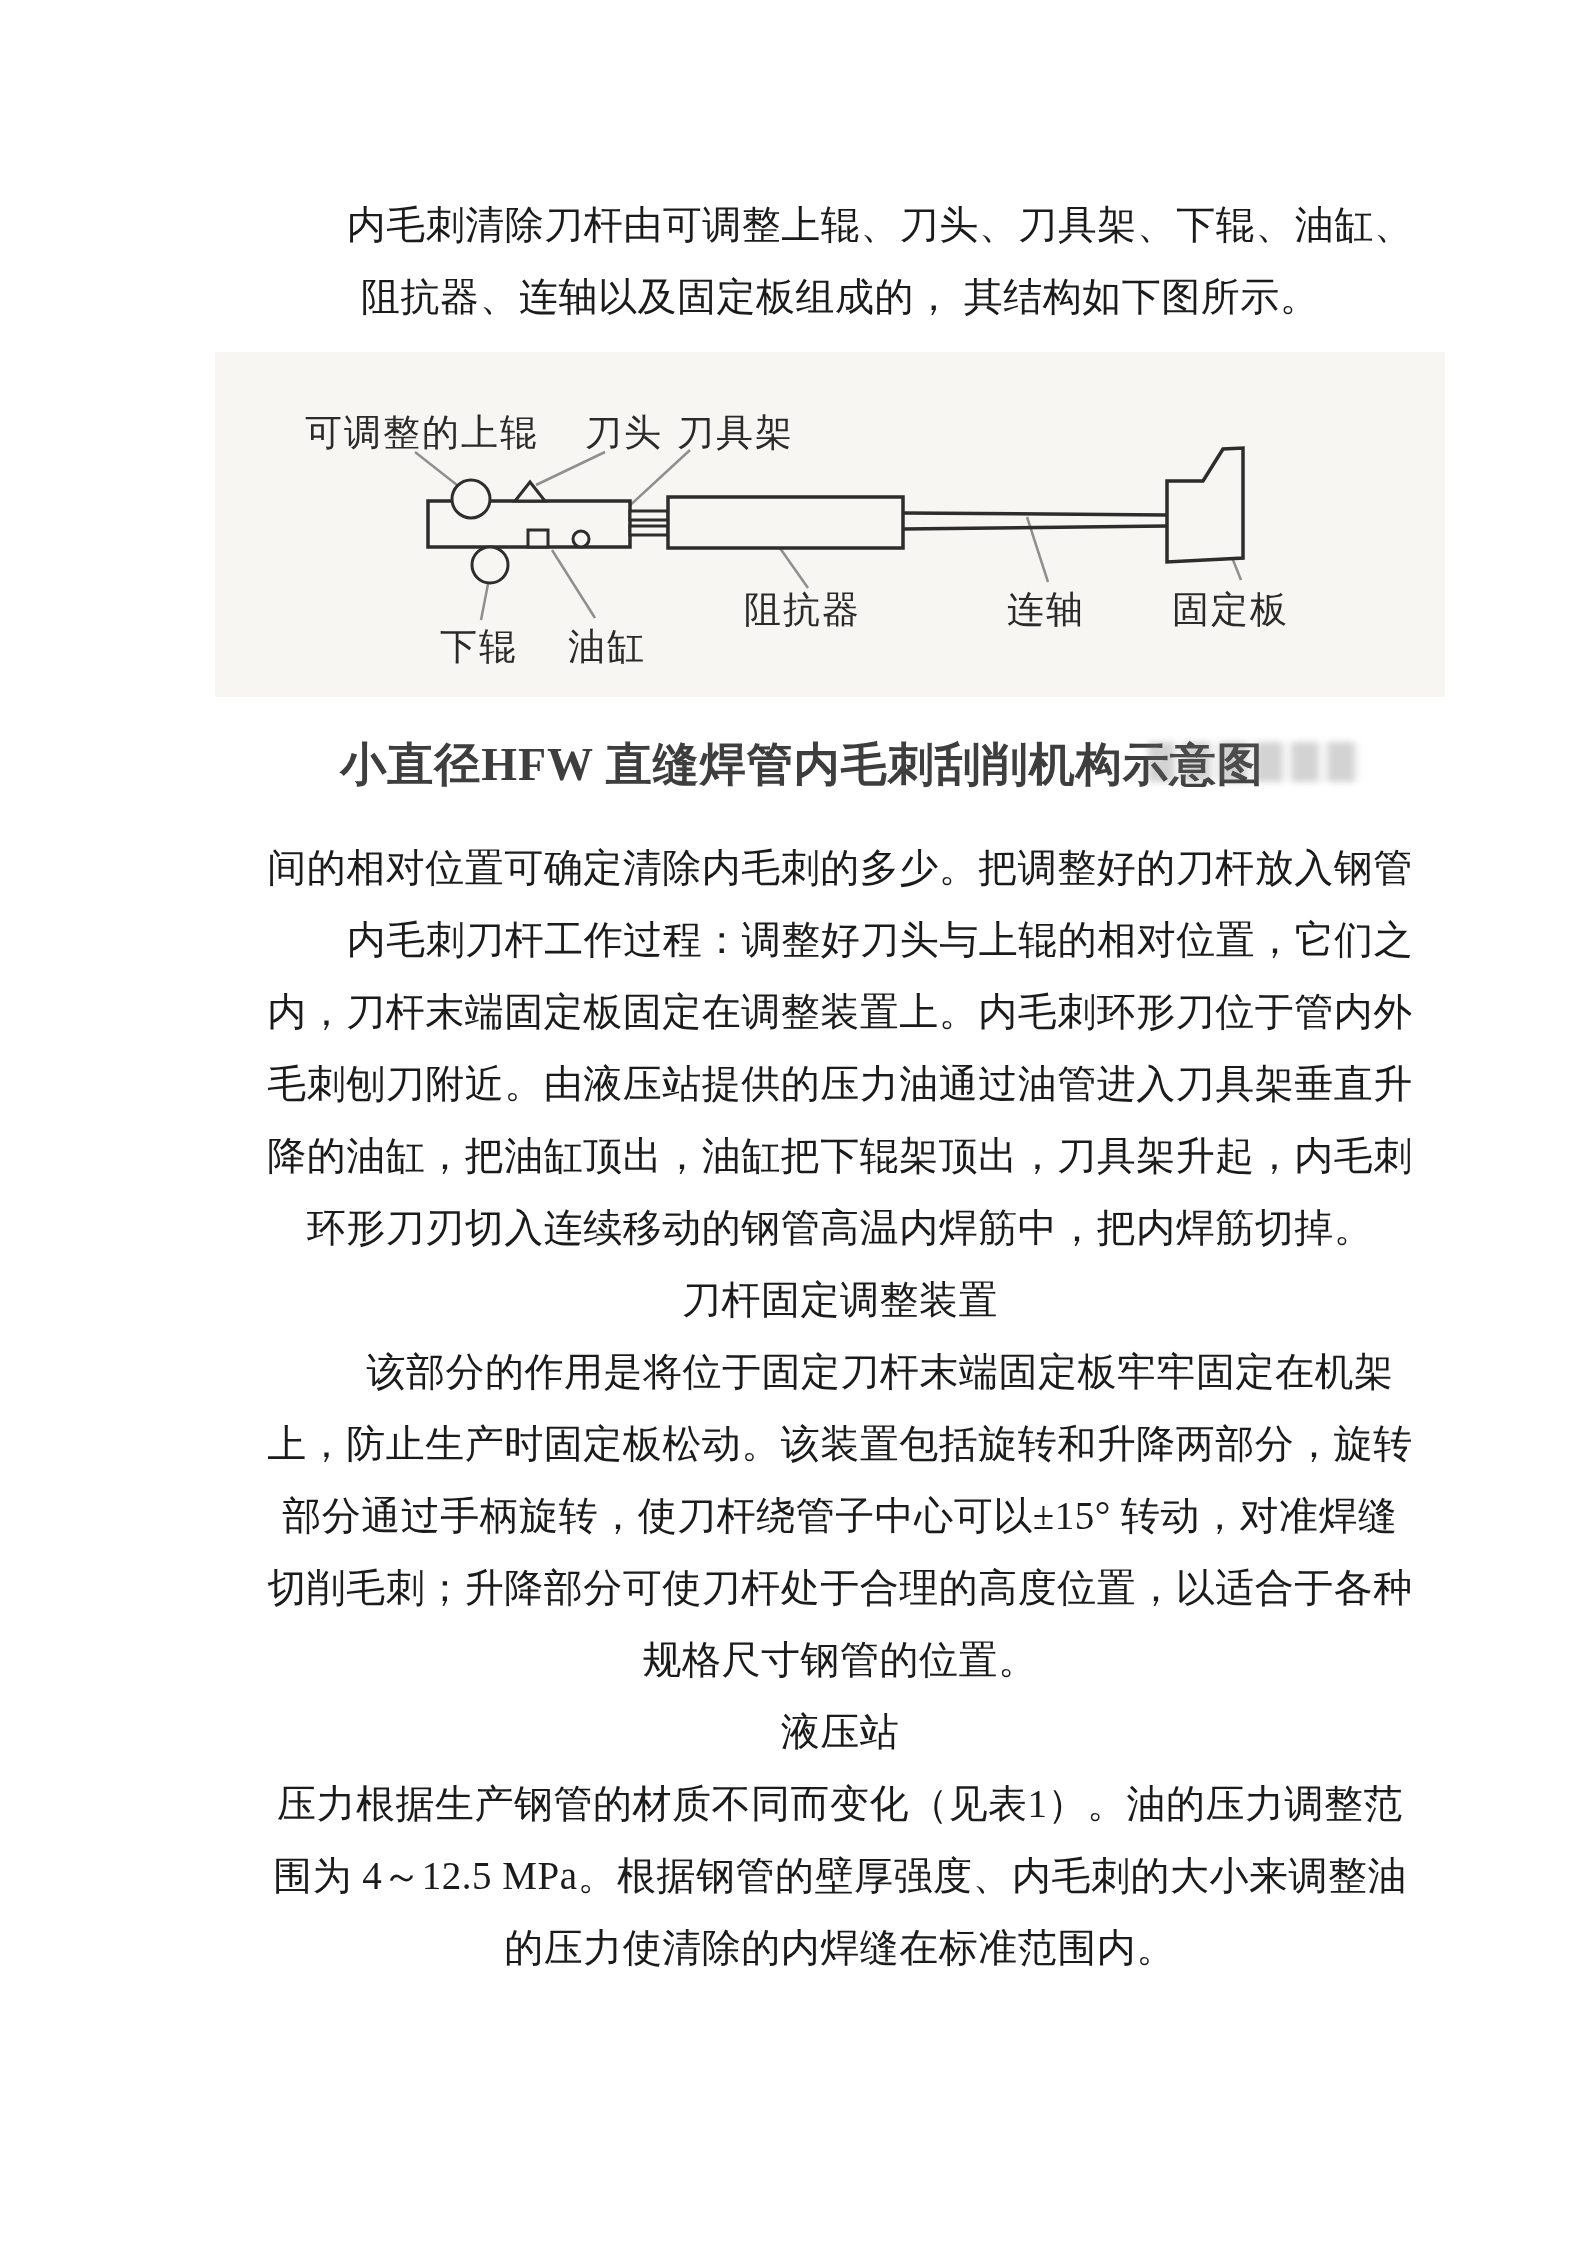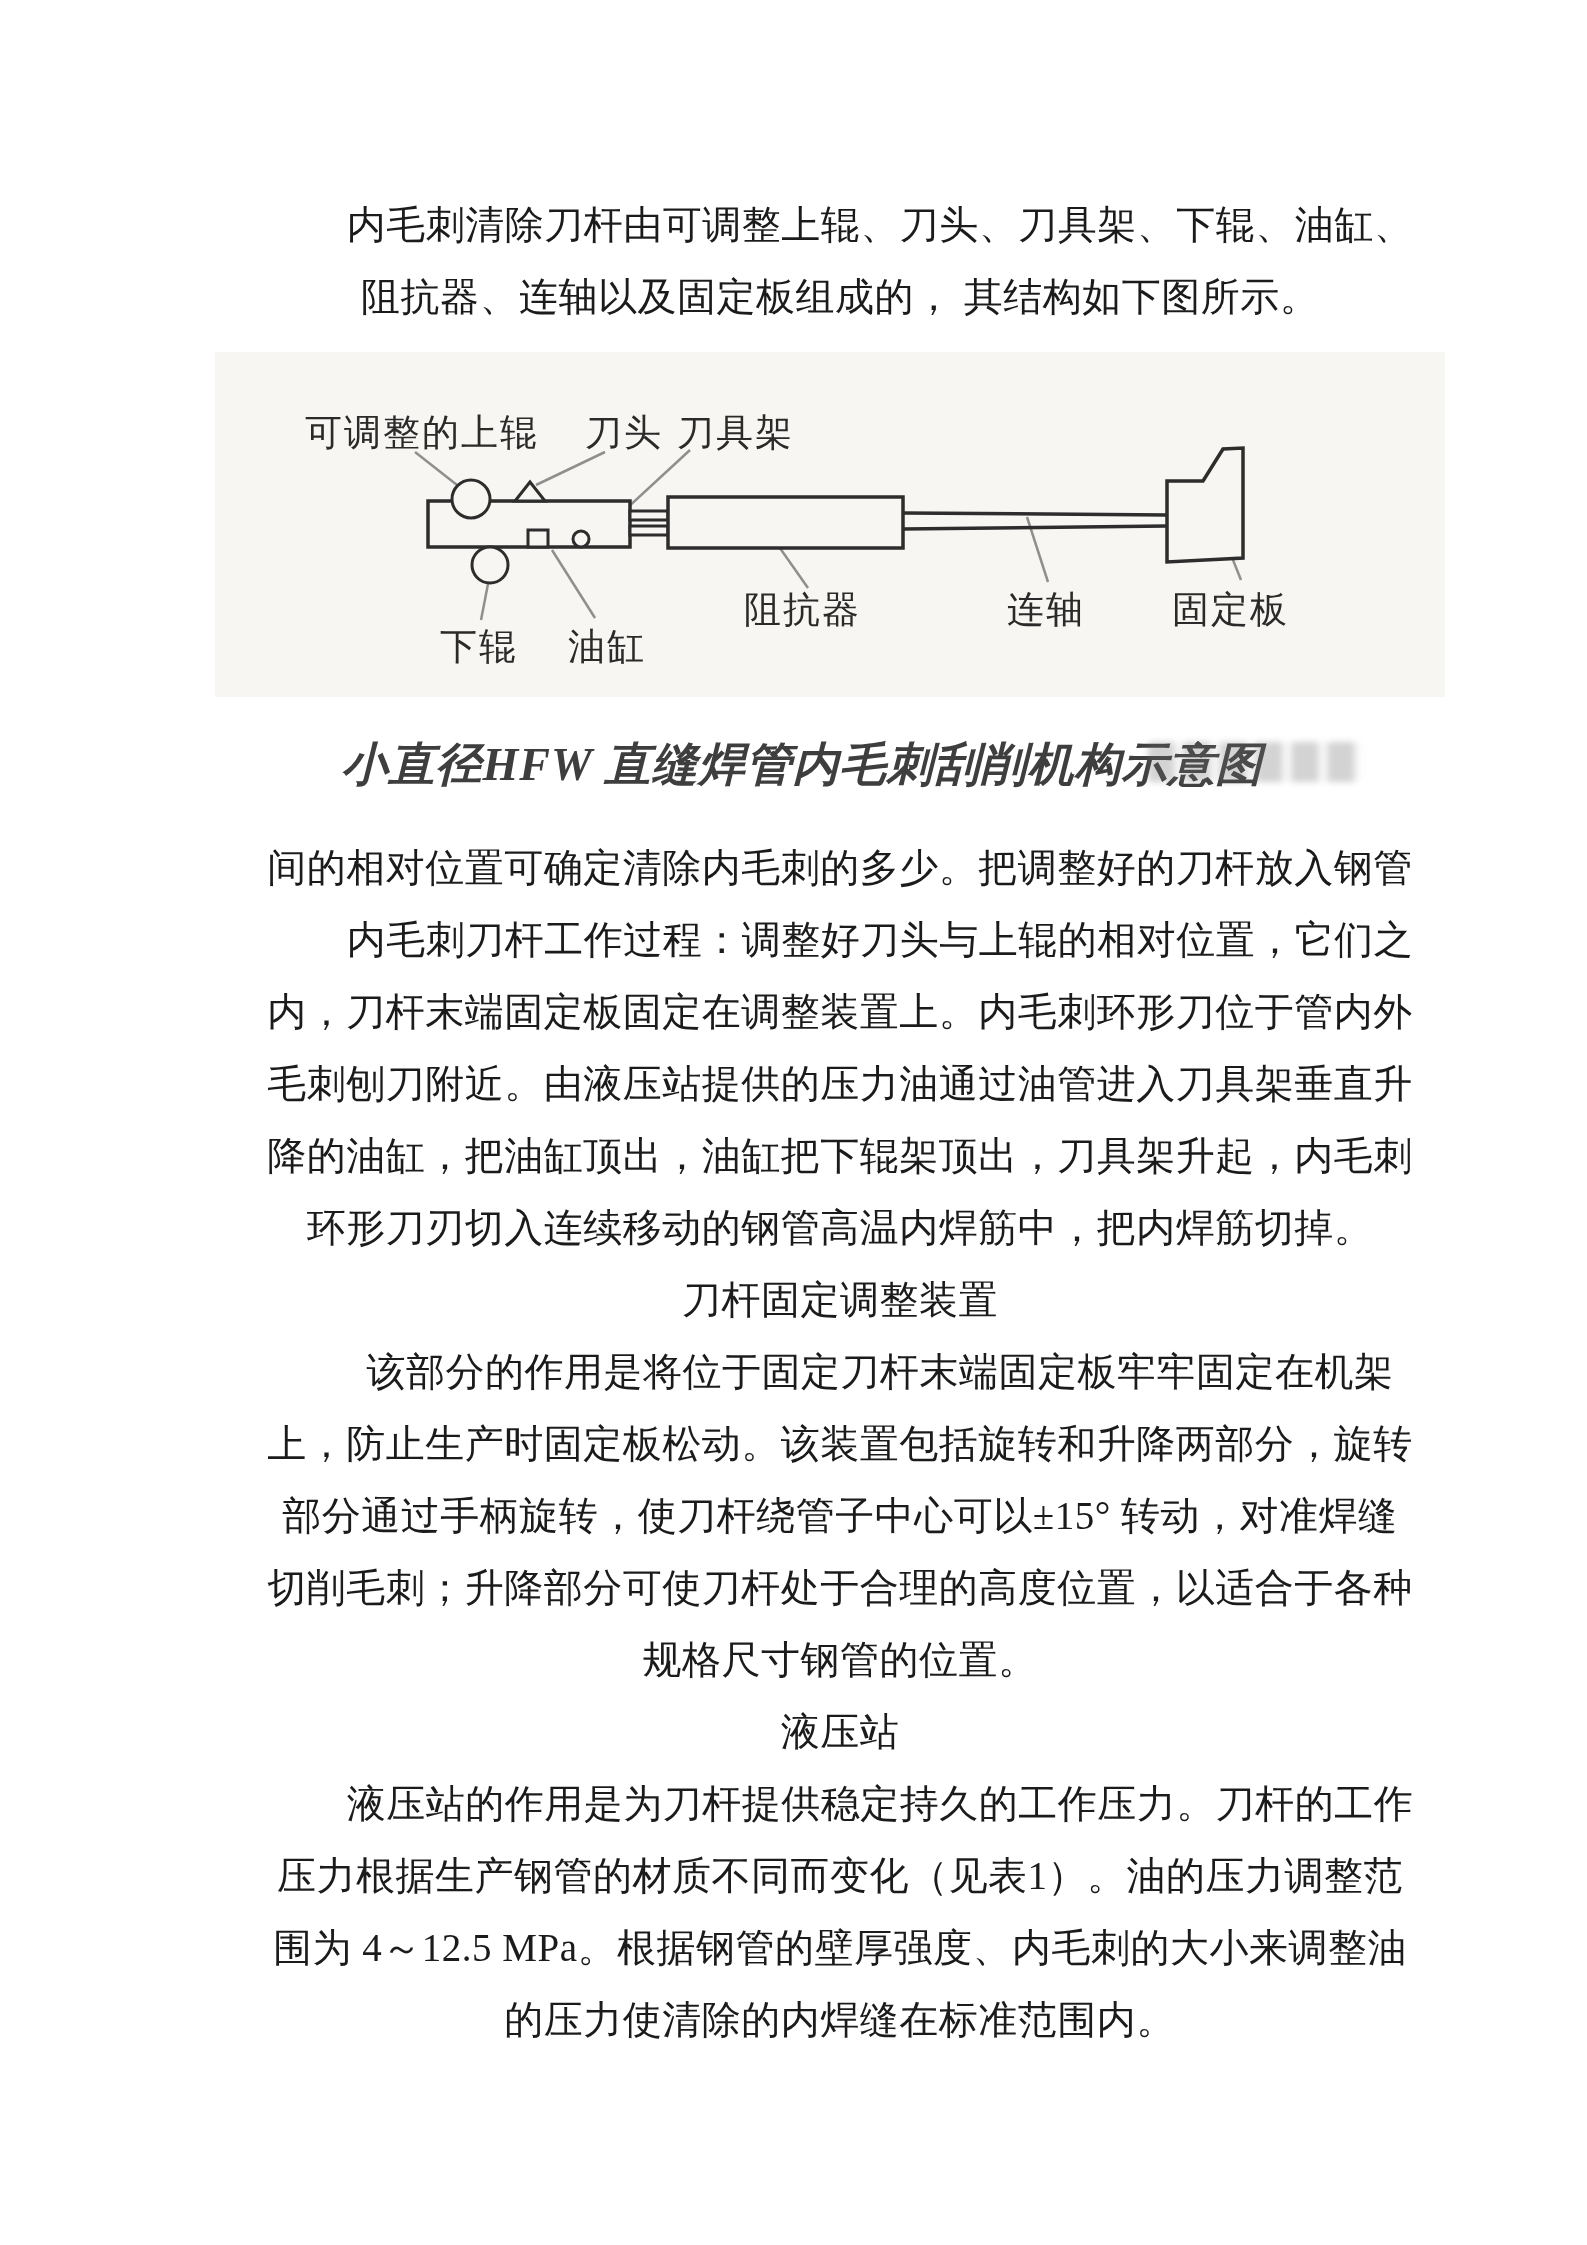--- a/index.html
+++ b/index.html
@@ -23,21 +23,21 @@
     position:absolute;left:215px;top:352px;
     width:1230px;height:345px;
     background:#f7f6f3;
   }
   .figure-panel svg{display:block;width:1230px;height:345px;}
   .fig-caption{
     position:absolute;left:215px;top:733px;
     width:1230px;height:70px;
     text-align:center;padding-right:56px;box-sizing:border-box;
     font-size:46px;font-weight:bold;line-height:64px;
-    color:#3e3e3e;letter-spacing:1px;white-space:nowrap;font-style:italic;
+    color:#3e3e3e;letter-spacing:1px;white-space:nowrap;
   }
   .watermark{
     position:absolute;left:1148px;top:742px;
     width:212px;height:40px;
     background:repeating-linear-gradient(
       90deg,
       rgba(110,110,110,0.55) 0px, rgba(110,110,110,0.55) 26px,
       rgba(170,170,170,0.20) 26px, rgba(170,170,170,0.20) 36px);
     filter:blur(3px);
     opacity:0.55;
@@ -122,19 +122,18 @@
     <div class="line">上，防止生产时固定板松动。该装置包括旋转和升降两部分，旋转</div>
     <div class="line">部分通过手柄旋转，使刀杆绕管子中心可以±15° 转动，对准焊缝</div>
     <div class="line">切削毛刺；升降部分可使刀杆处于合理的高度位置，以适合于各种</div>
     <div class="line">规格尺寸钢管的位置。</div>
   </div>
 
   <div class="para" style="top:1696px">
     <div class="line heading">液压站</div>
   </div>
   <div class="para" style="top:1768px">
-    <div class="line indent">液压站的作用是为刀杆提供稳定持久的工作压力。刀杆的工作</div>
     <div class="line">压力根据生产钢管的材质不同而变化（见表1）。油的压力调整范</div>
     <div class="line">围为 4～12.5 MPa。根据钢管的壁厚强度、内毛刺的大小来调整油</div>
     <div class="line">的压力使清除的内焊缝在标准范围内。</div>
   </div>
 
 </div>
 
 </body></html>

